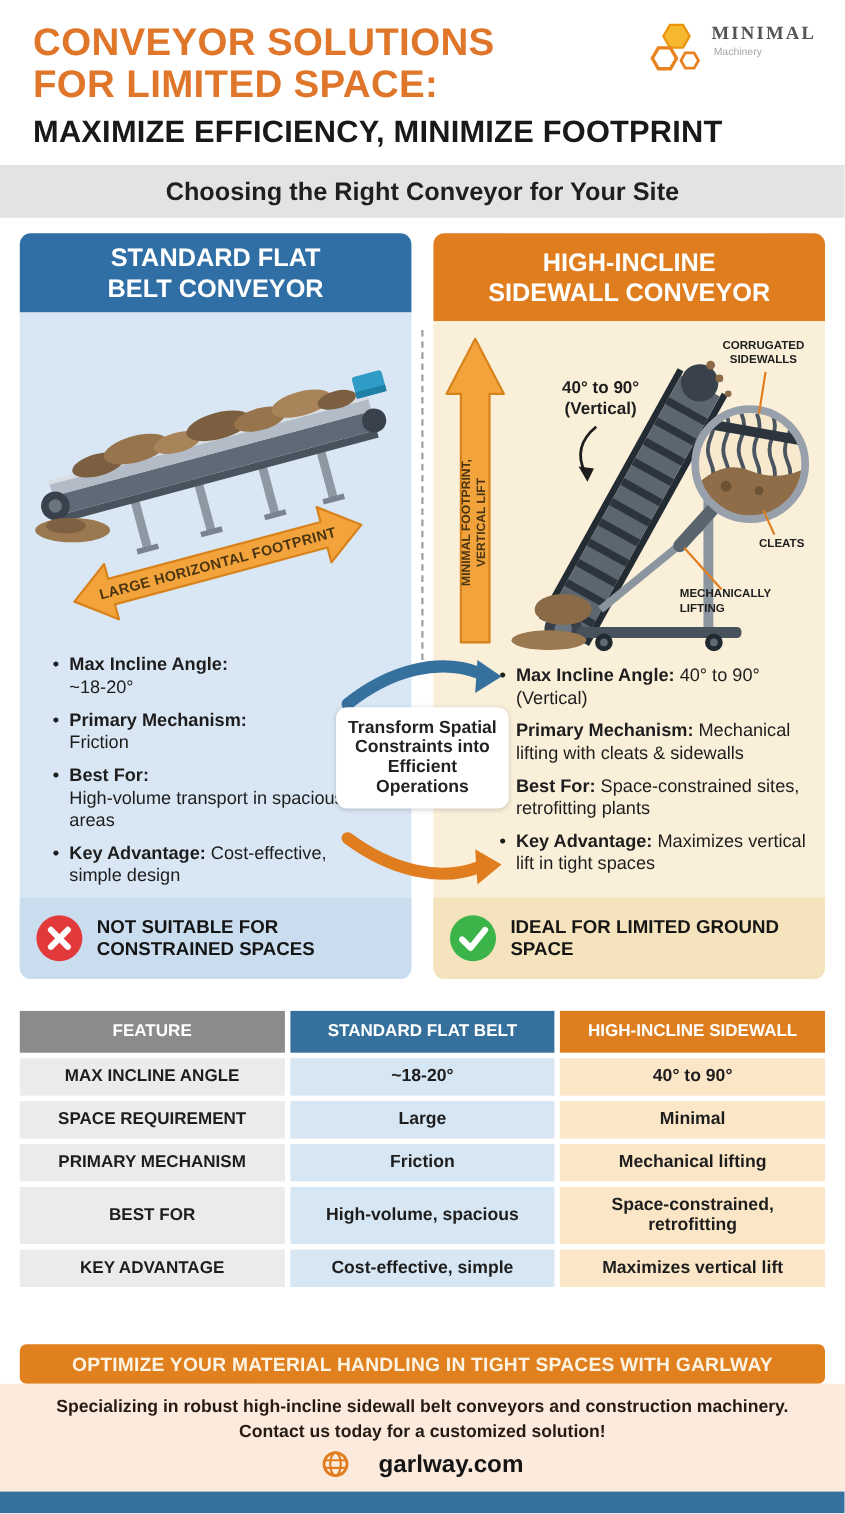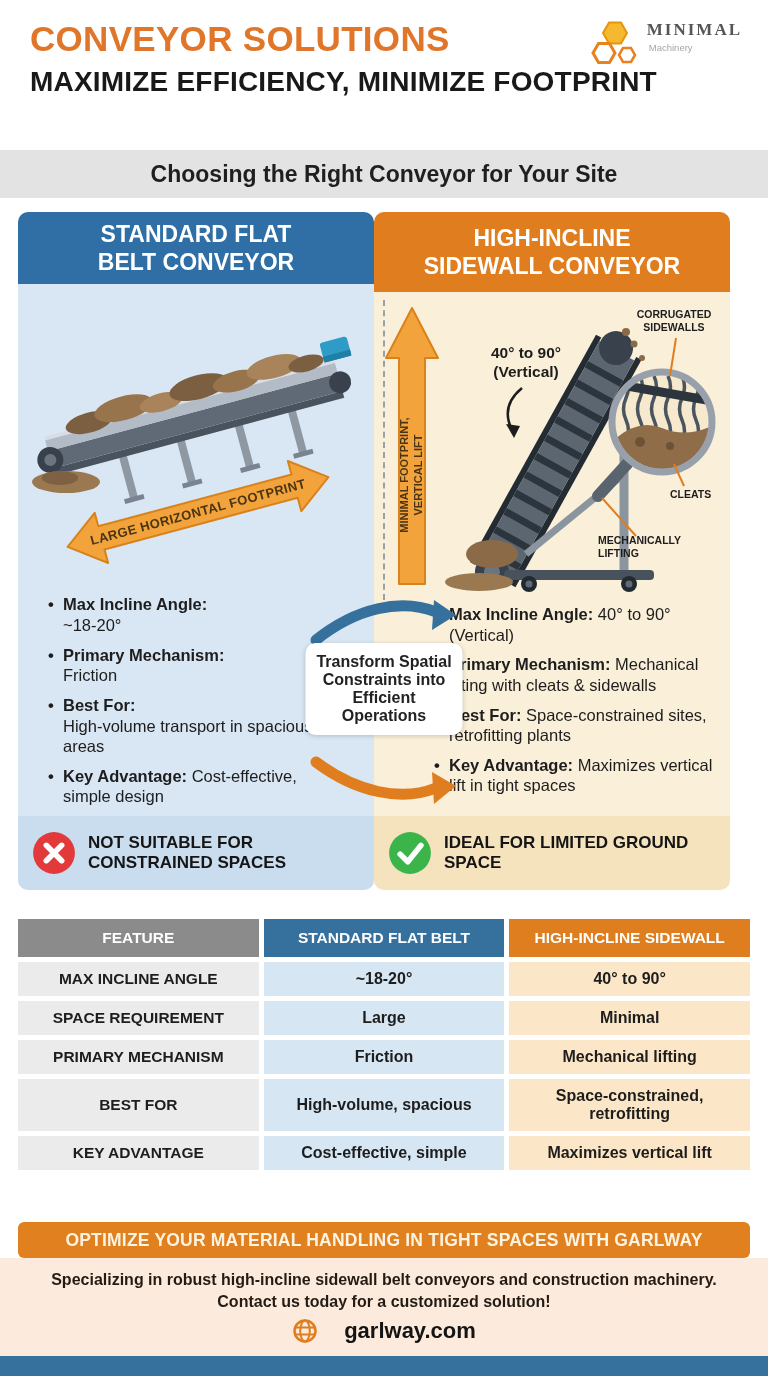--- a/index.html
+++ b/index.html
@@ -14,21 +14,21 @@
   .subtitle{color:#191919;font-size:28px;font-weight:800;margin-top:8px;letter-spacing:.2px}
   .logo{position:absolute;top:20px;right:26px;display:flex;gap:8px;align-items:flex-start}
   .logo-name{font-family:"Liberation Serif",serif;font-size:17px;font-weight:700;color:#555;letter-spacing:2px}
   .logo-tag{font-size:9.5px;color:#a6a6a6;margin-top:2px;padding-left:2px}
 
   
   .band{height:48px;background:#E3E3E3;display:flex;align-items:center;justify-content:center;
         font-size:23px;font-weight:700;color:#1f1f1f}
 
   
-  .cards{height:692px;padding:14px 18px 0;display:flex;position:relative}
+  .cards{height:692px;padding:14px 18px 0;display:flex;gap:20px;position:relative}
   .card{width:356px;height:678px;display:flex;flex-direction:column;border-radius:10px}
   .card-head{height:80px;border-radius:10px 10px 0 0;color:#fff;font-size:23px;font-weight:800;
              display:flex;flex-direction:column;align-items:center;justify-content:center;
              line-height:1.22;text-align:center}
   .card-left  .card-head{background:#2F6FA5}
   .card-right .card-head{background:#E07E1F}
   .card-body{flex:1;border-radius:0 0 10px 10px;display:flex;flex-direction:column}
   .card-left  .card-body{background:#D9E7F4}
   .card-right .card-body{background:#FAEFD9}
   .illu{height:300px;position:relative}
@@ -88,20 +88,21 @@
         font-size:22px;font-weight:800;color:#141414}
   .bottombar{position:absolute;left:0;right:0;top:1356px;height:20px;background:#36719E}
 </style>
 </head>
 <body>
 
 <div class="page">
 
   <div class="header">
     <div class="title-line">CONVEYOR SOLUTIONS</div>
+    <div class="title-line">FOR LIMITED SPACE:</div>
     <div class="subtitle">MAXIMIZE EFFICIENCY, MINIMIZE FOOTPRINT</div>
 
     <div class="logo">
       <svg width="48" height="46" viewBox="0 0 48 46">
         <polygon points="36,13 30,23.4 18,23.4 12,13 18,2.6 30,2.6" fill="#F5B82E" stroke="#E8950C" stroke-width="2"></polygon>
         <polygon points="24,33 18.5,42.5 7.5,42.5 2,33 7.5,23.5 18.5,23.5" fill="none" stroke="#E8821E" stroke-width="3"></polygon>
         <polygon points="44,35 40,41.9 32,41.9 28,35 32,28.1 40,28.1" fill="none" stroke="#E8821E" stroke-width="2.5"></polygon>
       </svg>
       <div>
         <div class="logo-name">MINIMAL</div>

